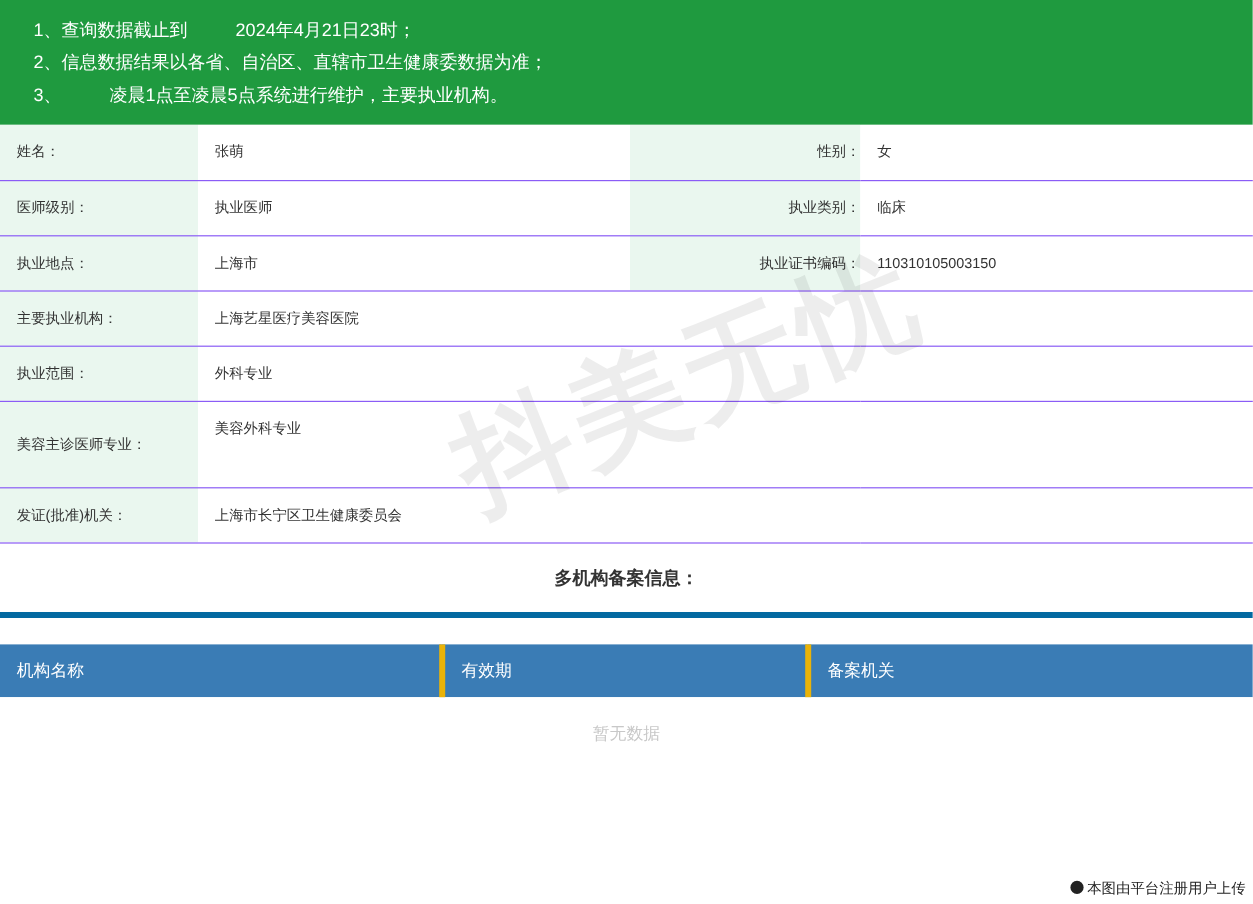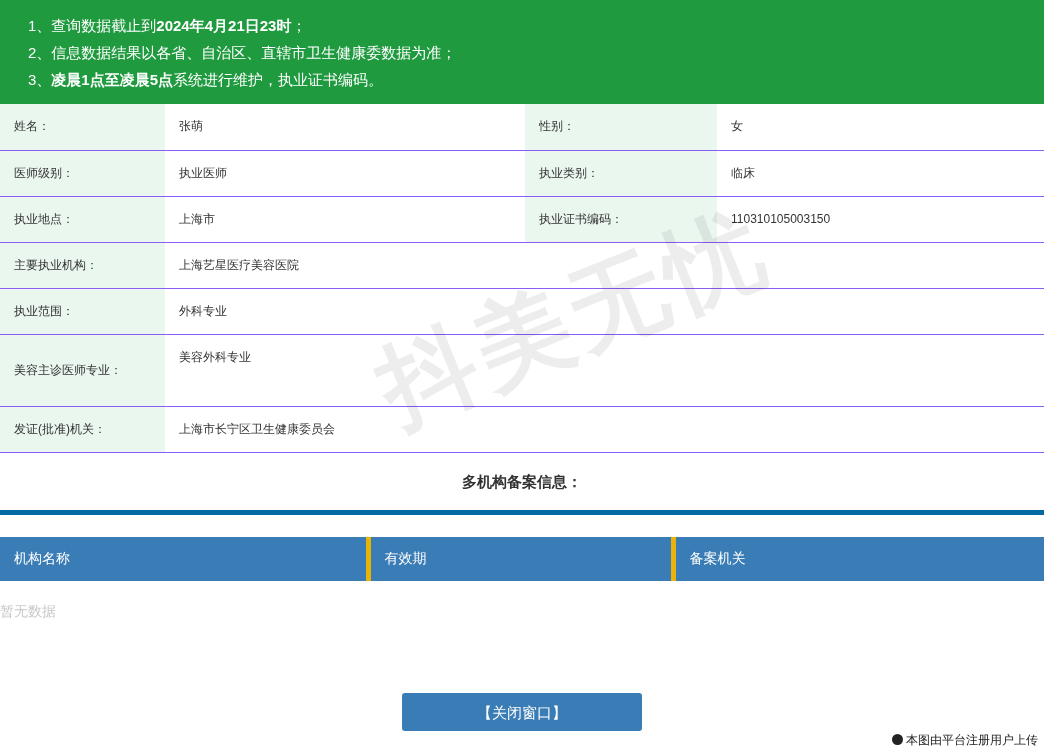--- a/index.html
+++ b/index.html
@@ -23,21 +23,21 @@
     color: #ffffff;
     padding: 12px 0 14px 28px;
     height: 104px;
   }
   .notice-line {
     font-size: 15px;
     line-height: 27px;
     white-space: nowrap;
   }
   .notice-line .num { letter-spacing: 0; }
-  .notice-line .bold { font-weight: bold; }
+  .notice-line .bold { font-weight: normal; margin-left: 40px; }
 
   
   .info-table {
     width: 1044px;
     border-collapse: collapse;
     table-layout: fixed;
   }
   .info-table tr { height: 46px; }
   .info-table td {
     border-bottom: 1px solid #8b5cf6;
@@ -48,21 +48,21 @@
   }
   .info-table td.label {
     background: #eaf7ef;
     color: #333333;
   }
   .info-table td.value {
     background: #ffffff;
   }
   .col-l1 { width: 165px; }
   .col-v1 { width: 360px; }
-  .col-l2 { width: 192px; }
+  .col-l2 { width: 192px; text-align: right; }
   .col-v2 { width: 356px; }
   .tall td { height: 72px; }
 
   
   .section-title {
     text-align: center;
     font-size: 15px;
     font-weight: bold;
     color: #333333;
     padding: 20px 0 18px 0;
@@ -82,20 +82,21 @@
     text-align: left;
     padding: 13px 0 13px 14px;
     border-right: 5px solid #eab308;
     height: 44px;
   }
   .org-table th:last-child { border-right: none; }
   .th-1 { width: 368px; }
   .th-2 { width: 305px; }
   .th-3 { width: 371px; }
   .empty-row td {
+    text-align: center;
     color: #c8c8c8;
     font-size: 14px;
     padding: 22px 0 24px 0;
     background: #ffffff;
   }
 
   
   .footer {
     padding-top: 48px;
     text-align: center;
@@ -153,21 +154,21 @@
 <div id="page">
 
   <div class="notice">
     <div class="notice-line">
       <span class="num">1、</span><span>查询数据截止到</span><span class="bold">2024年4月21日23时</span><span>；</span>
     </div>
     <div class="notice-line">
       <span class="num">2、</span><span>信息数据结果以各省、自治区、直辖市卫生健康委数据为准；</span>
     </div>
     <div class="notice-line">
-      <span class="num">3、</span><span class="bold">凌晨1点至凌晨5点</span><span>系统进行维护，执业证书编码。</span>
+      <span class="num">3、</span><span class="bold">凌晨1点至凌晨5点</span><span>系统进行维护，主要执业机构。</span>
     </div>
   </div>
 
   <table class="info-table">
     <tbody>
         <tr>
       <td class="label col-l1">姓名：</td>
       <td class="value col-v1">张萌</td>
       <td class="label col-l2">性别：</td>
       <td class="value col-v2">女</td>
@@ -215,23 +216,20 @@
         </tr>
       </thead>
       <tbody>
         <tr class="empty-row">
           <td colspan="3">暂无数据</td>
         </tr>
       </tbody>
     </table>
   </div>
 
-  <div class="footer">
-    <button class="close-btn">【关闭窗口】</button>
-  </div>
 
   <div class="watermark">抖美无忧</div>
 
   <div class="credit">
     <span class="dot"></span><span>本图由平台注册用户上传</span>
   </div>
 
 </div>
 
 </body></html>

